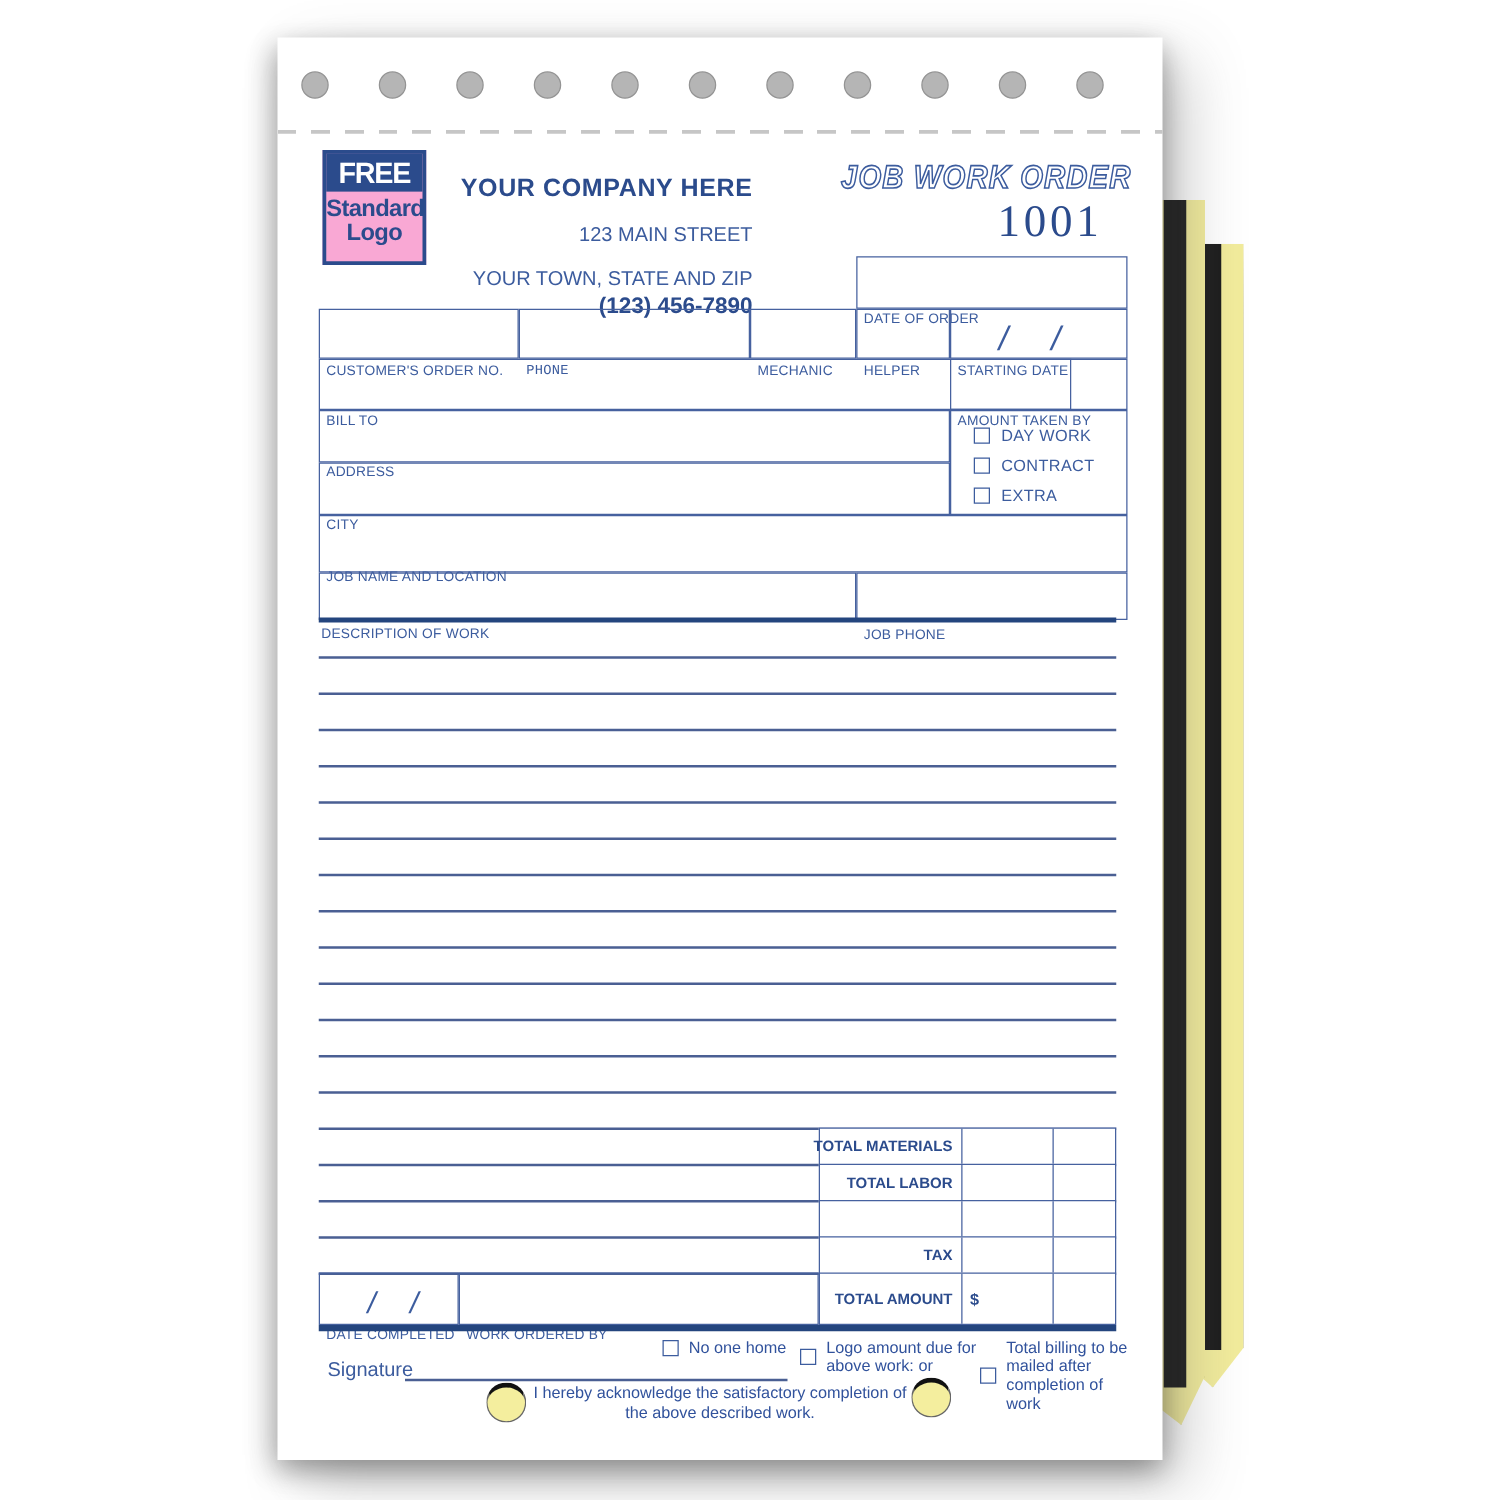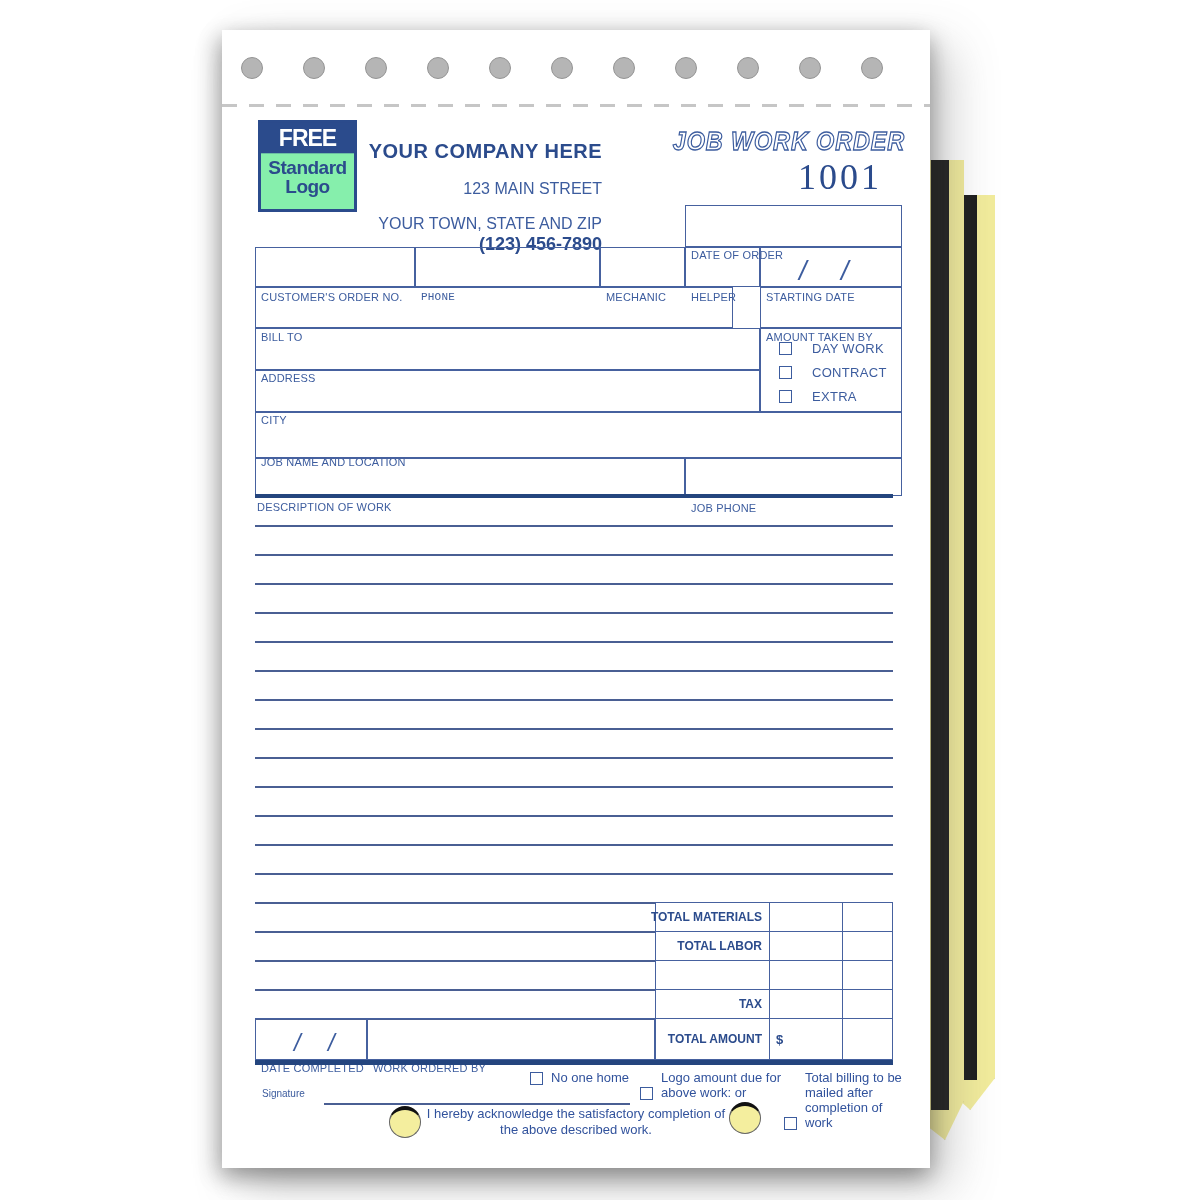--- a/index.html
+++ b/index.html
@@ -27,58 +27,58 @@
   
   .paper{
     position:absolute;left:222px;top:30px;width:708px;height:1138px;background:var(--paper);
     box-shadow:0 8px 22px rgba(0,0,0,.30), 20px 18px 45px rgba(90,90,90,.30), -7px 8px 22px rgba(0,0,0,.12);
   }
   .hole{position:absolute;top:27px;width:22px;height:22px;border-radius:50%;
     background:var(--hole-gray);border:1px solid #949494;box-sizing:border-box;}
   .perforation{position:absolute;left:0;top:74px;width:708px;height:3px;
     background:repeating-linear-gradient(90deg,var(--perf-gray) 0 15px,transparent 15px 27px);}
   
-  .logo{position:absolute;left:36px;top:90px;width:99px;height:92px;border:3px solid var(--ink);box-sizing:border-box;background:#86efac;}
+  .logo{position:absolute;left:36px;top:90px;width:83px;height:92px;border:3px solid var(--ink);box-sizing:border-box;background:#f9a8d4;}
   .logo .bar{height:30px;background:var(--ink);color:#fff;display:flex;align-items:center;justify-content:center;
     font-weight:700;font-size:23px;letter-spacing:-1px;transform:scaleY(1.02);}
   .logo .low{text-align:center;font-weight:700;color:var(--ink);font-size:19px;line-height:19px;padding-top:5px;letter-spacing:-0.5px;}
   .company{position:absolute;left:118px;top:110px;width:262px;text-align:right;}
   .company .cname{font-size:20px;font-weight:700;letter-spacing:.5px;}
   .company .cline{font-size:16px;margin-top:17px;color:var(--ink-light);}
   .company .cphone{font-size:18px;font-weight:700;margin-top:1px;}
   .form-title{position:absolute;right:25px;top:96px;font-size:26px;font-weight:700;font-style:italic;
     white-space:nowrap;color:#fff;-webkit-text-stroke:1.3px var(--ink-light);
     transform:scaleX(.9);transform-origin:right center;letter-spacing:1px;}
   .form-number{position:absolute;right:48px;top:126px;font-family:"Liberation Serif",serif;
     font-size:36px;letter-spacing:3px;color:var(--ink);}
   
   .fbox{position:absolute;border:1.5px solid var(--line);box-sizing:border-box;background:transparent;}
   .flabel{position:absolute;left:5px;top:3px;font-size:11px;letter-spacing:.2px;color:var(--ink-light);white-space:nowrap;margin-top:40px;}
   .slash{position:absolute;font-size:27px;font-weight:300;font-style:italic;color:var(--ink-light);}
-  .cbrow{position:absolute;display:flex;align-items:center;gap:20px;}
+  .cbrow{position:absolute;display:flex;align-items:center;gap:9px;}
   .cb{width:13px;height:13px;border:1.5px solid var(--ink-light);box-sizing:border-box;background:#fff;flex:0 0 auto;}
   .cblabel{font-size:13px;letter-spacing:.3px;color:var(--ink-light);white-space:nowrap;}
   .thickrule{position:absolute;background:var(--thick);}
   .desc-label{position:absolute;left:35px;top:471px;font-size:11px;color:var(--ink-light);letter-spacing:.2px;}
   .rline{position:absolute;left:33px;width:638px;height:2px;background:var(--rule);}
   
   .totals{position:absolute;left:433px;top:872px;width:238px;height:158px;border:1.5px solid var(--line);
     box-sizing:border-box;background:#fff;display:flex;flex-direction:column;}
   .trow{display:flex;height:29px;flex:0 0 auto;border-bottom:1.5px solid var(--line);box-sizing:border-box;}
   .trow:last-child{border-bottom:none;flex:1 1 auto;}
   .tlabel{width:113px;box-sizing:border-box;display:flex;align-items:center;justify-content:flex-end;
     padding-right:7px;font-size:12px;font-weight:700;color:var(--ink);white-space:nowrap;}
   .tval1{width:73px;border-left:1.5px solid var(--line);box-sizing:border-box;display:flex;align-items:center;
     padding-left:6px;font-size:13px;font-weight:700;}
   .tval2{flex:1;border-left:1.5px solid var(--line);box-sizing:border-box;}
   
-  .fopt{position:absolute;display:flex;gap:8px;align-items:flex-end;}
+  .fopt{position:absolute;display:flex;gap:8px;align-items:center;}
   .fopt .cb{margin-top:1px;}
   .foptlabel{font-size:13px;line-height:15px;color:#31529c;}
-  .sig-label{position:absolute;left:40px;top:1058px;font-size:10px;color:var(--ink-light);}
+  .sig-label{position:absolute;left:40px;top:1058px;font-size:16px;color:var(--ink-light);}
   .sig-line{position:absolute;left:102px;top:1073px;width:306px;height:2px;background:var(--rule);}
   .ydot{position:absolute;width:32px;height:32px;border-radius:50%;background:#f4ee9e;
     border:1px solid #666;border-top:4px solid #111;box-sizing:border-box;}
   .ack{position:absolute;left:198px;top:1076px;width:312px;text-align:center;font-size:13px;line-height:16px;color:#31529c;}
 </style>
 </head>
 <body>
 
 <div class="abs" style="left:0;top:0;width:1200px;height:1200px;">
 
@@ -137,21 +137,21 @@
     </div>
     <div class="fbox" style="left:463px;top:217px;width:75px;height:40px;">
       <span class="flabel">HELPER</span>
     </div>
     <div class="fbox" style="left:538px;top:217px;width:142px;height:40px;">
       <span class="flabel">STARTING DATE</span>
       <span class="slash" style="left:38px;top:8px;">/</span>
       <span class="slash" style="left:80px;top:8px;">/</span>
     </div>
 
-    <div class="fbox" style="left:33px;top:257px;width:478px;height:41px;">
+    <div class="fbox" style="left:33px;top:257px;width:602px;height:41px;">
       <span class="flabel">BILL TO</span>
     </div>
     <div class="fbox" style="left:538px;top:257px;width:142px;height:41px;">
       <span class="flabel">AMOUNT TAKEN BY</span>
     </div>
 
     <div class="fbox" style="left:33px;top:298px;width:505px;height:42px;">
       <span class="flabel">ADDRESS</span>
     </div>
     <div class="fbox" style="left:33px;top:340px;width:505px;height:42px;">

